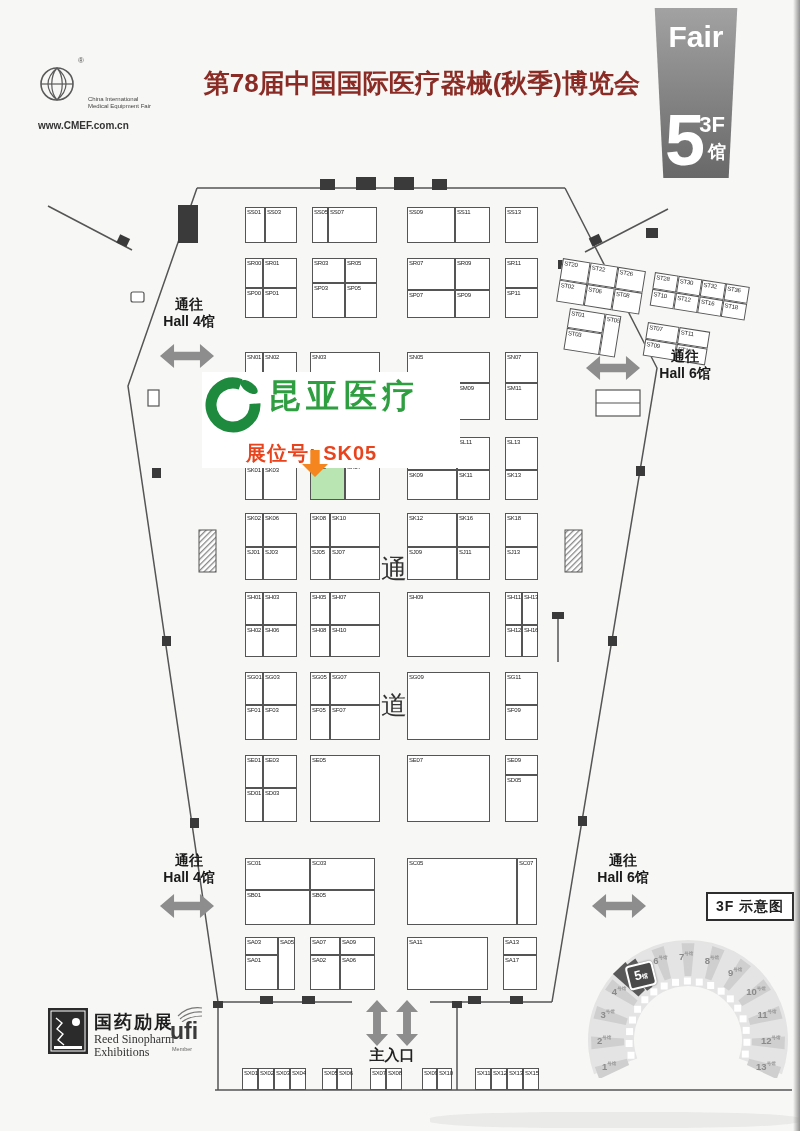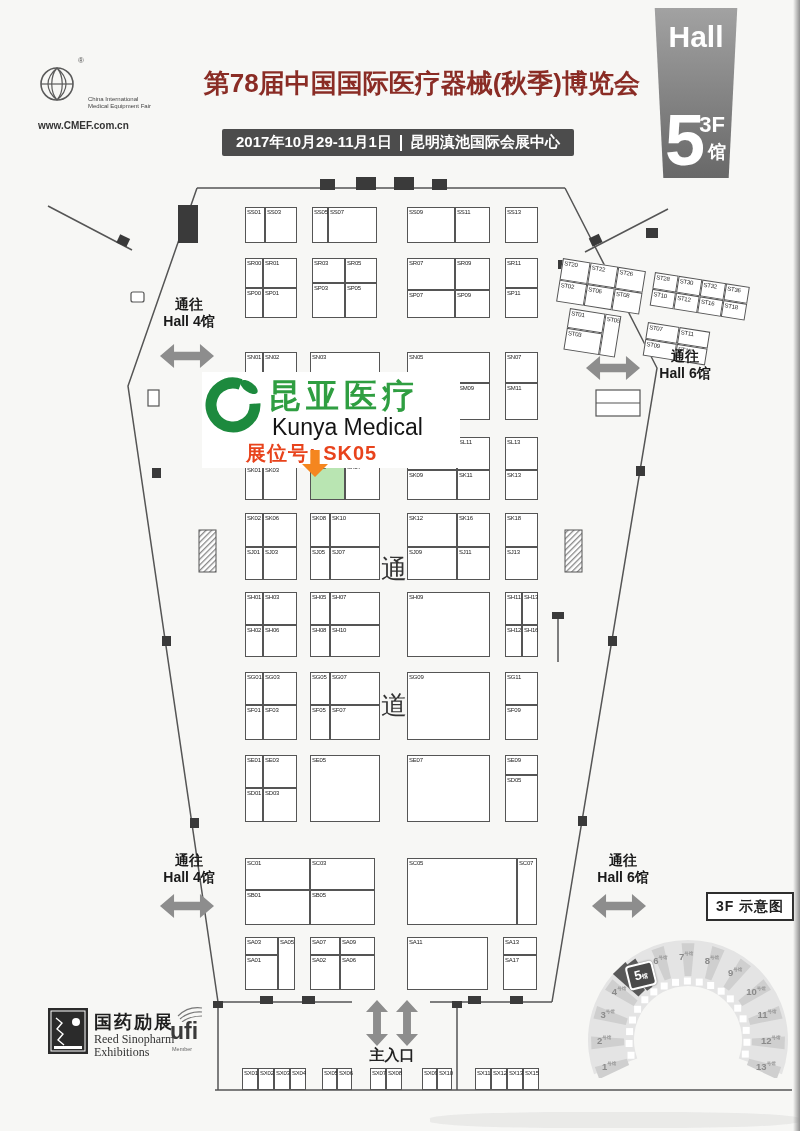--- a/index.html
+++ b/index.html
@@ -74,28 +74,23 @@
     <path d="M5,24 h32" stroke="#5a5a5a" stroke-width="1.2"></path>
   </svg>
   <div id="cmef-reg">®</div>
   <div id="cmef-tag">
     <div>China International</div>
     <div>Medical Equipment Fair</div>
   </div>
   <div id="cmef-web">www.CMEF.com.cn</div>
 
   <div id="title-cn">第78届中国国际医疗器械(秋季)博览会</div>
-  <div id="date-bar">
-    <span>2017年10月29-11月1日</span>
-    <span class="sep"></span>
-    <span>昆明滇池国际会展中心</span>
-  </div>
 
   <div id="hall-badge">
-    <div class="hall">Hall</div>
+    <div class="hall">Fair</div>
     <div class="num">5</div>
     <div class="fl">3F</div>
     <div class="suf">馆</div>
   </div>
 
   <svg id="walls" width="800" height="1131" viewBox="0 0 800 1131">
     <g stroke="#555" stroke-width="1.5" fill="none">
       <path d="M197,188 L565,188"></path>
       <path d="M197,188 L128,386 L218,1002"></path>
       <path d="M565,188 L657,368 L552,1002"></path>
@@ -596,21 +591,20 @@
   <div class="arrow-v" style="left:366px;top:1000px;width:22px;height:46px;"></div>
   <div class="arrow-v" style="left:396px;top:1000px;width:22px;height:46px;"></div>
   <div id="main-ent">主入口</div>
 
   <div id="kunya">
     <svg width="62" height="62" style="position:absolute;left:2px;top:2px;" viewBox="0 0 62 62">
       <circle cx="29" cy="31" r="22" fill="none" stroke="#1d8a3e" stroke-width="11" stroke-dasharray="112 27" stroke-dashoffset="-12" transform="rotate(-35 29 31)"></circle>
       <ellipse cx="45" cy="13" rx="10" ry="5" fill="#1d8a3e" transform="rotate(35 45 13)"></ellipse>
     </svg>
     <div id="kunya-cn">昆亚医疗</div>
-    <div id="kunya-en">Kunya Medical</div>
     <div id="kunya-booth">展位号: SK05</div>
   </div>
   <div id="kunya-arrow"></div>
 
   <svg id="seal" width="40" height="46" viewBox="0 0 40 46">
     <rect width="40" height="46" fill="#2b2b2b"></rect>
     <rect x="3" y="3" width="34" height="40" fill="none" stroke="#fff" stroke-width="1"></rect>
     <circle cx="28" cy="14" r="4" fill="#fff"></circle>
     <path d="M8,10 l6,5 -5,6 6,5 -5,6 6,5" stroke="#fff" stroke-width="1.4" fill="none"></path>
     <rect x="6" y="38" width="28" height="3" fill="#fff"></rect>

